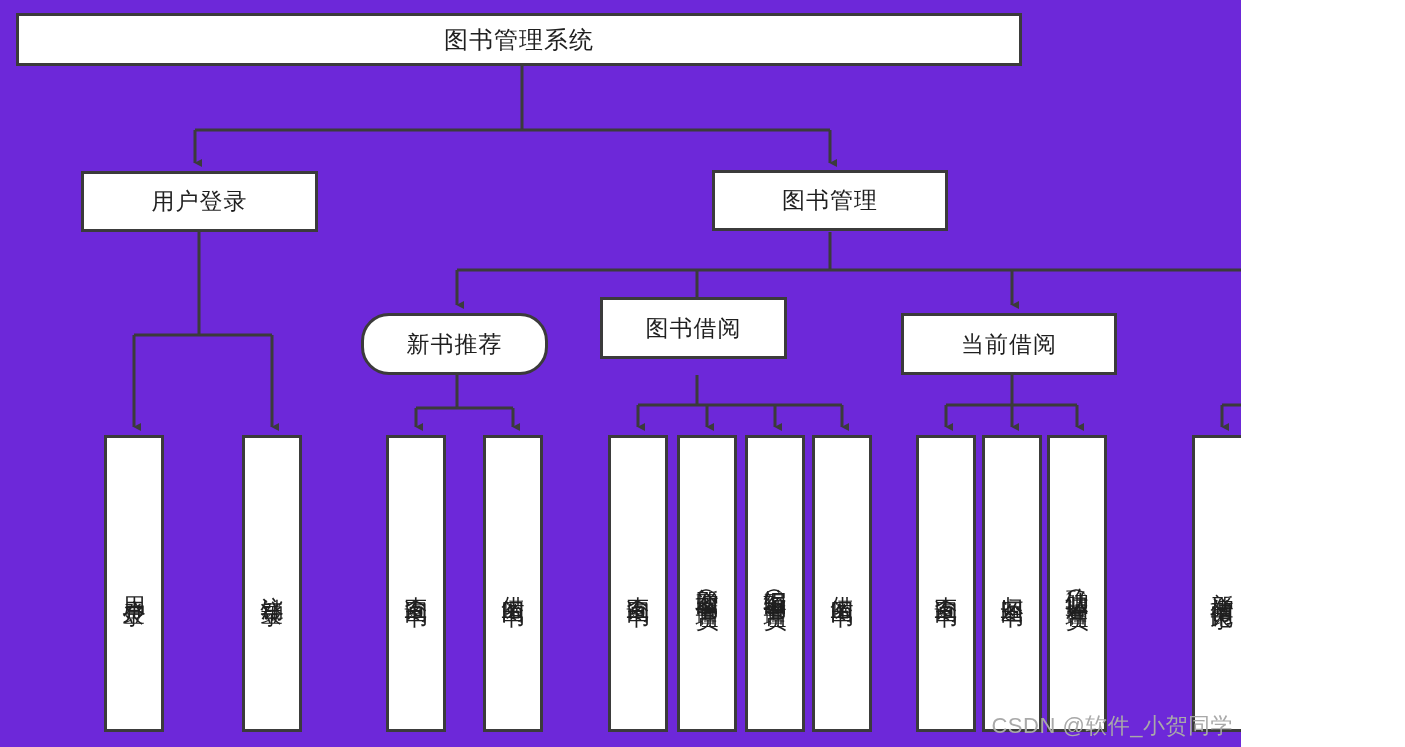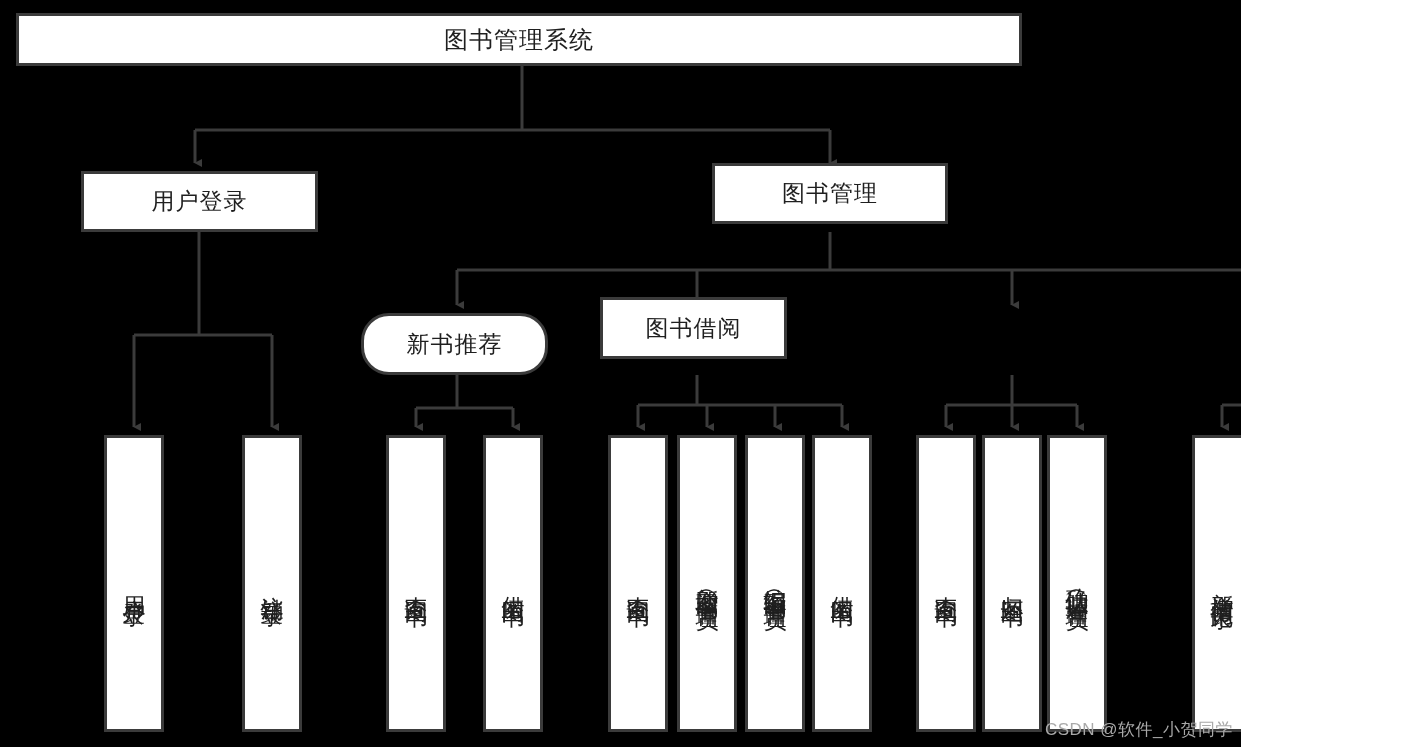--- a/index.html
+++ b/index.html
@@ -8,21 +8,21 @@
     background: #ffffff;
   }
   body {
     font-family: "Liberation Sans", "DejaVu Sans", sans-serif;
     color: #1a1a1a;
   }
   #canvas {
     position: relative;
     width: 1241px;
     height: 747px;
-    background: #000000;
+    background: #6d28d9;
     overflow: hidden;
   }
   #edges {
     position: absolute;
     left: 0;
     top: 0;
     width: 1405px;
     height: 747px;
     pointer-events: none;
   }
@@ -55,21 +55,21 @@
     font-size: 23px;
     line-height: 1.25;
     letter-spacing: 3px;
     white-space: normal;
     max-height: 270px;
   }
   #watermark {
     position: absolute;
     right: 8px;
     bottom: 6px;
-    font-size: 17px;
+    font-size: 22px;
     color: #a9a9a9;
     letter-spacing: 0.5px;
     white-space: nowrap;
     margin-top: 32px;
   }
 </style>
 </head>
 <body>
 
 <div id="canvas">
@@ -124,29 +124,32 @@
     </g>
   </svg>
 
   <div class="node root" style="left:16px; top:13px; width:1006px; height:53px;">
     <span class="label">图书管理系统</span>
   </div>
 
   <div class="node" style="left:81px; top:171px; width:237px; height:61px;">
     <span class="label">用户登录</span>
   </div>
-  <div class="node" style="left:712px; top:163px; width:236px; height:61px;">
+  <div class="node" style="left:712px; top:170px; width:236px; height:61px;">
     <span class="label">图书管理</span>
   </div>
 
   <div class="node" style="left:361px; top:313px; width:187px; height:62px;border-radius:28px;">
     <span class="label">新书推荐</span>
   </div>
   <div class="node" style="left:600px; top:297px; width:187px; height:62px;">
     <span class="label">图书借阅</span>
+  </div>
+  <div class="node" style="left:901px; top:313px; width:216px; height:62px;">
+    <span class="label">当前借阅</span>
   </div>
 
   <div class="node leaf" style="left:104px; top:435px; width:60px; height:297px;">
     <span class="label">用户登录</span>
   </div>
   <div class="node leaf" style="left:242px; top:435px; width:60px; height:297px;">
     <span class="label">注销登录</span>
   </div>
 
   <div class="node leaf" style="left:386px; top:435px; width:60px; height:297px;">

